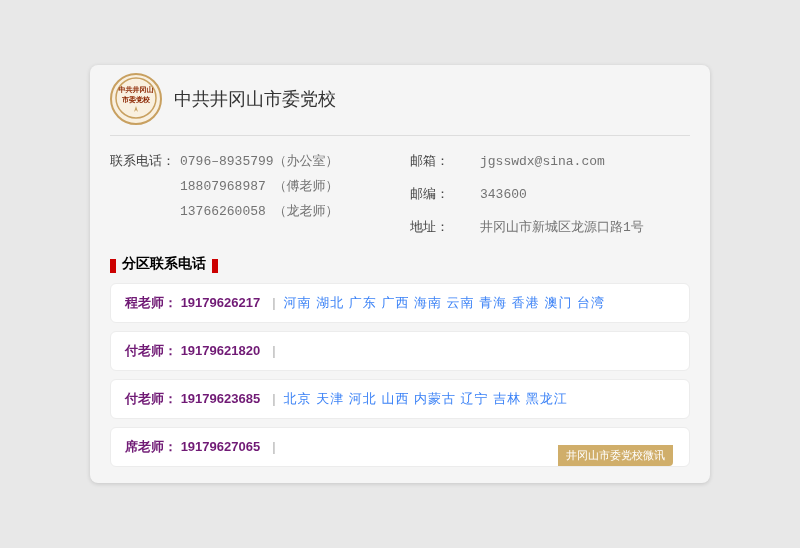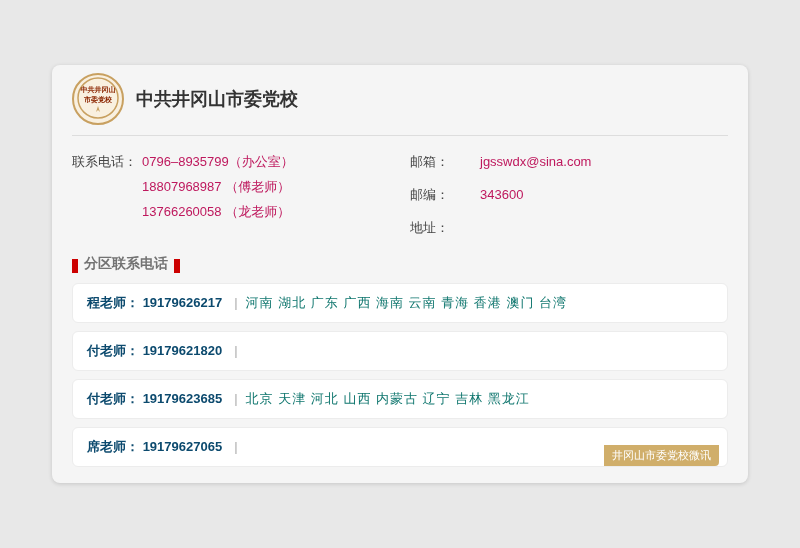--- a/index.html
+++ b/index.html
@@ -8,21 +8,21 @@
       background: #e8e8e8;
       display: flex;
       justify-content: center;
       align-items: center;
       min-height: 548px;
       width: 800px;
     }
     .card {
       background: #f5f5f5;
       border-radius: 8px;
-      width: 696px;
+      width: 620px;
       padding: 8px 20px;
       box-shadow: 0 1px 4px rgba(0,0,0,0.15);
     }
     .header {
       display: flex;
       align-items: center;
       margin-bottom: 14px;
       padding-bottom: 10px;
       border-bottom: 1px solid #ddd;
     }
@@ -40,56 +40,57 @@
     }
     .logo-inner {
       font-size: 9px;
       color: #8b4513;
       text-align: center;
       line-height: 1.2;
       font-weight: bold;
     }
     .school-name {
       font-size: 18px;
-      font-weight: bold;
+      font-weight: normal;
       color: #333;
     }
     .contact-grid {
       display: flex;
       gap: 20px;
       margin-bottom: 14px;
     }
     .contact-left {
       flex: 1;
     }
     .contact-right {
       flex: 1;
     }
     .contact-row {
       font-size: 13px;
       color: #444;
       line-height: 1.9;
       display: flex;
       align-items: flex-end;
+      font-family: Liberation Mono, monospace;
     }
     .contact-label {
       color: #444;
       white-space: nowrap;
       min-width: 70px;
     }
     .contact-value {
-      color: #be185d;
+      color: #737373;
     }
     .section-title {
       display: flex;
       align-items: flex-end;
       margin-bottom: 10px;
       font-size: 14px;
       font-weight: bold;
-      color: #737373;
+      color: #000000;
     }
     .section-title-bar {
       display: inline-block;
       width: 6px;
       height: 14px;
       background: #cc0000;
       margin-right: 6px;
     }
     .section-title-bar-right {
       display: inline-block;
@@ -103,40 +104,40 @@
       border-radius: 6px;
       padding: 10px 14px;
       margin-bottom: 8px;
       font-size: 13px;
       color: #555;
       display: flex;
       align-items: center;
       border: 1px solid #ececec;
     }
     .teacher-info {
-      color: #0c4a6e;
+      color: #701a75;
       font-weight: bold;
       white-space: nowrap;
       margin-right: 4px;
     }
     .divider {
       color: #aaa;
       margin: 0 8px;
     }
     .regions {
-      color: #0f766e;
+      color: #3b82f6;
       letter-spacing: 1px;
     }
     .watermark {
       position: relative;
     }
     .wm-overlay {
       position: absolute;
       bottom: 0;
-      right: 8px;
+      right: 16px;
       background: rgba(200,160,80,0.85);
       color: white;
       font-size: 11px;
       padding: 3px 8px;
       border-radius: 0 0 4px 0;
     }
   </style>
 </head>
 <body>
 
@@ -178,20 +179,21 @@
         <span class="contact-value">jgsswdx@sina.com</span>
       </div>
       <div class="contact-row" style="height:8px"></div>
       <div class="contact-row">
         <span class="contact-label">邮编：</span>
         <span class="contact-value">343600</span>
       </div>
       <div class="contact-row" style="height:8px"></div>
       <div class="contact-row">
         <span class="contact-label">地址：</span>
+        <span class="contact-value">井冈山市新城区龙源口路1号</span>
       </div>
     </div>
   </div>
 
   <div class="section-title">
     <span class="section-title-bar"></span>
     <span>分区联系电话</span>
     <span class="section-title-bar-right"></span>
   </div>
 

